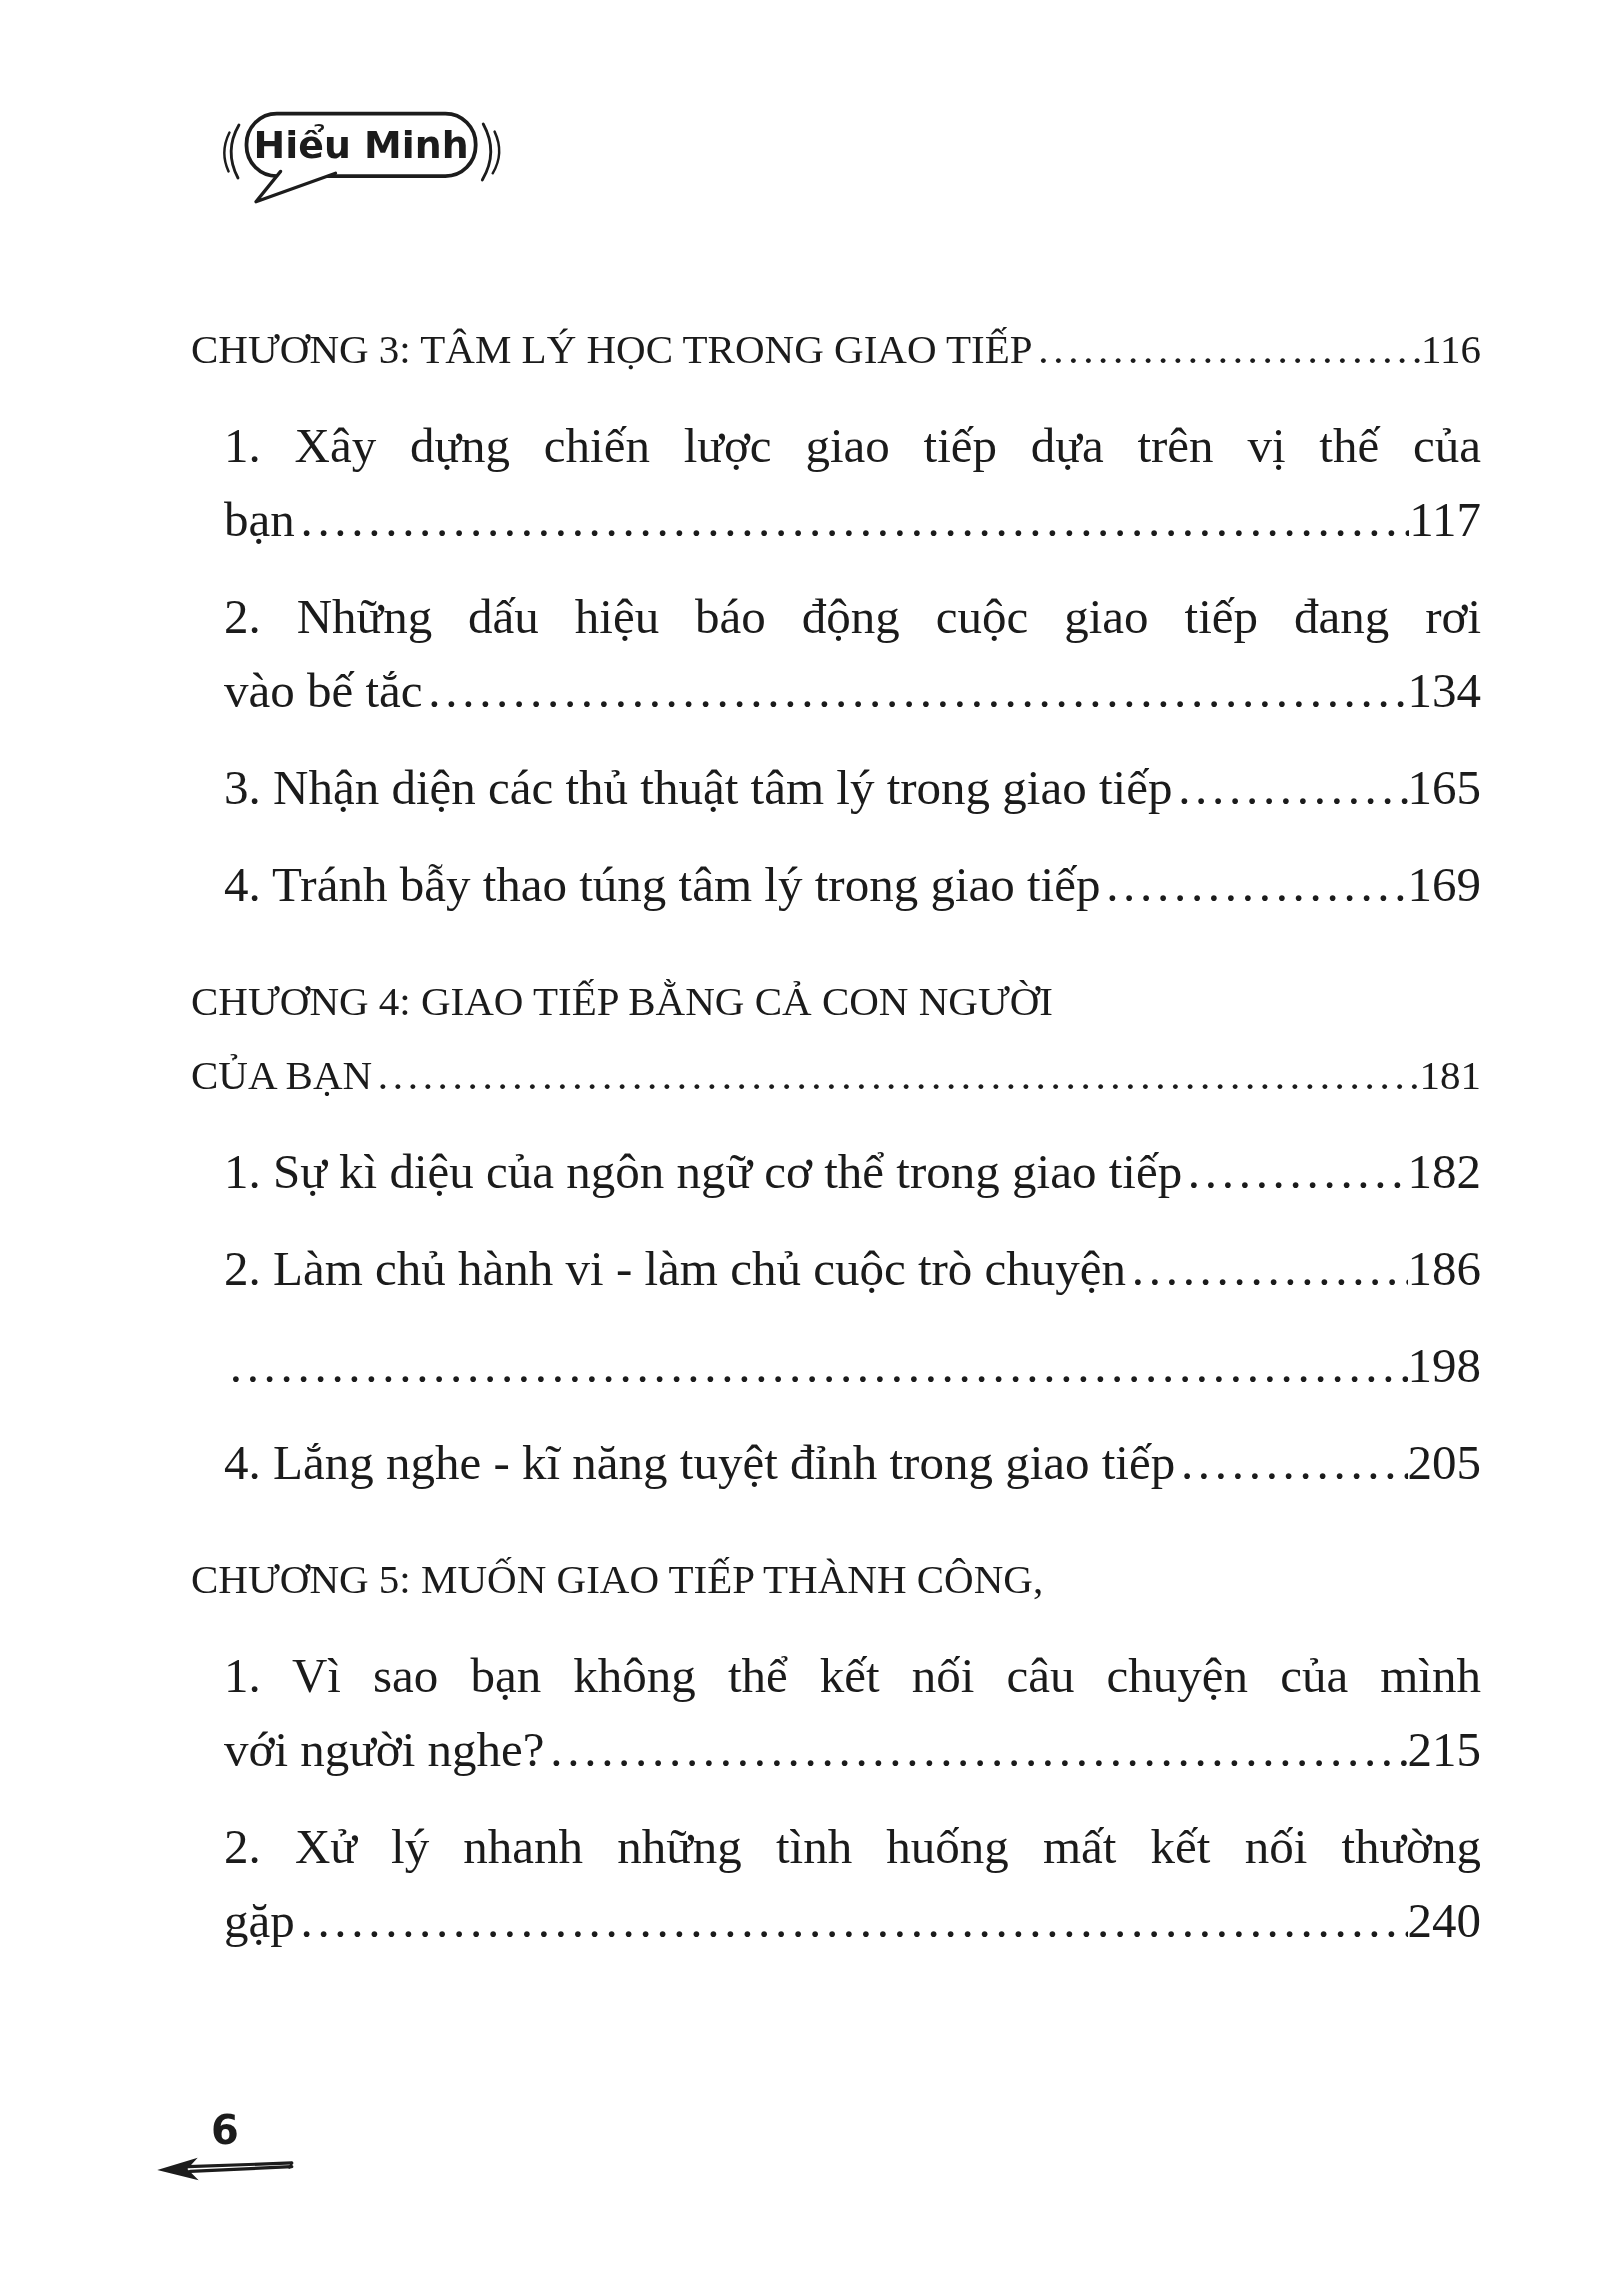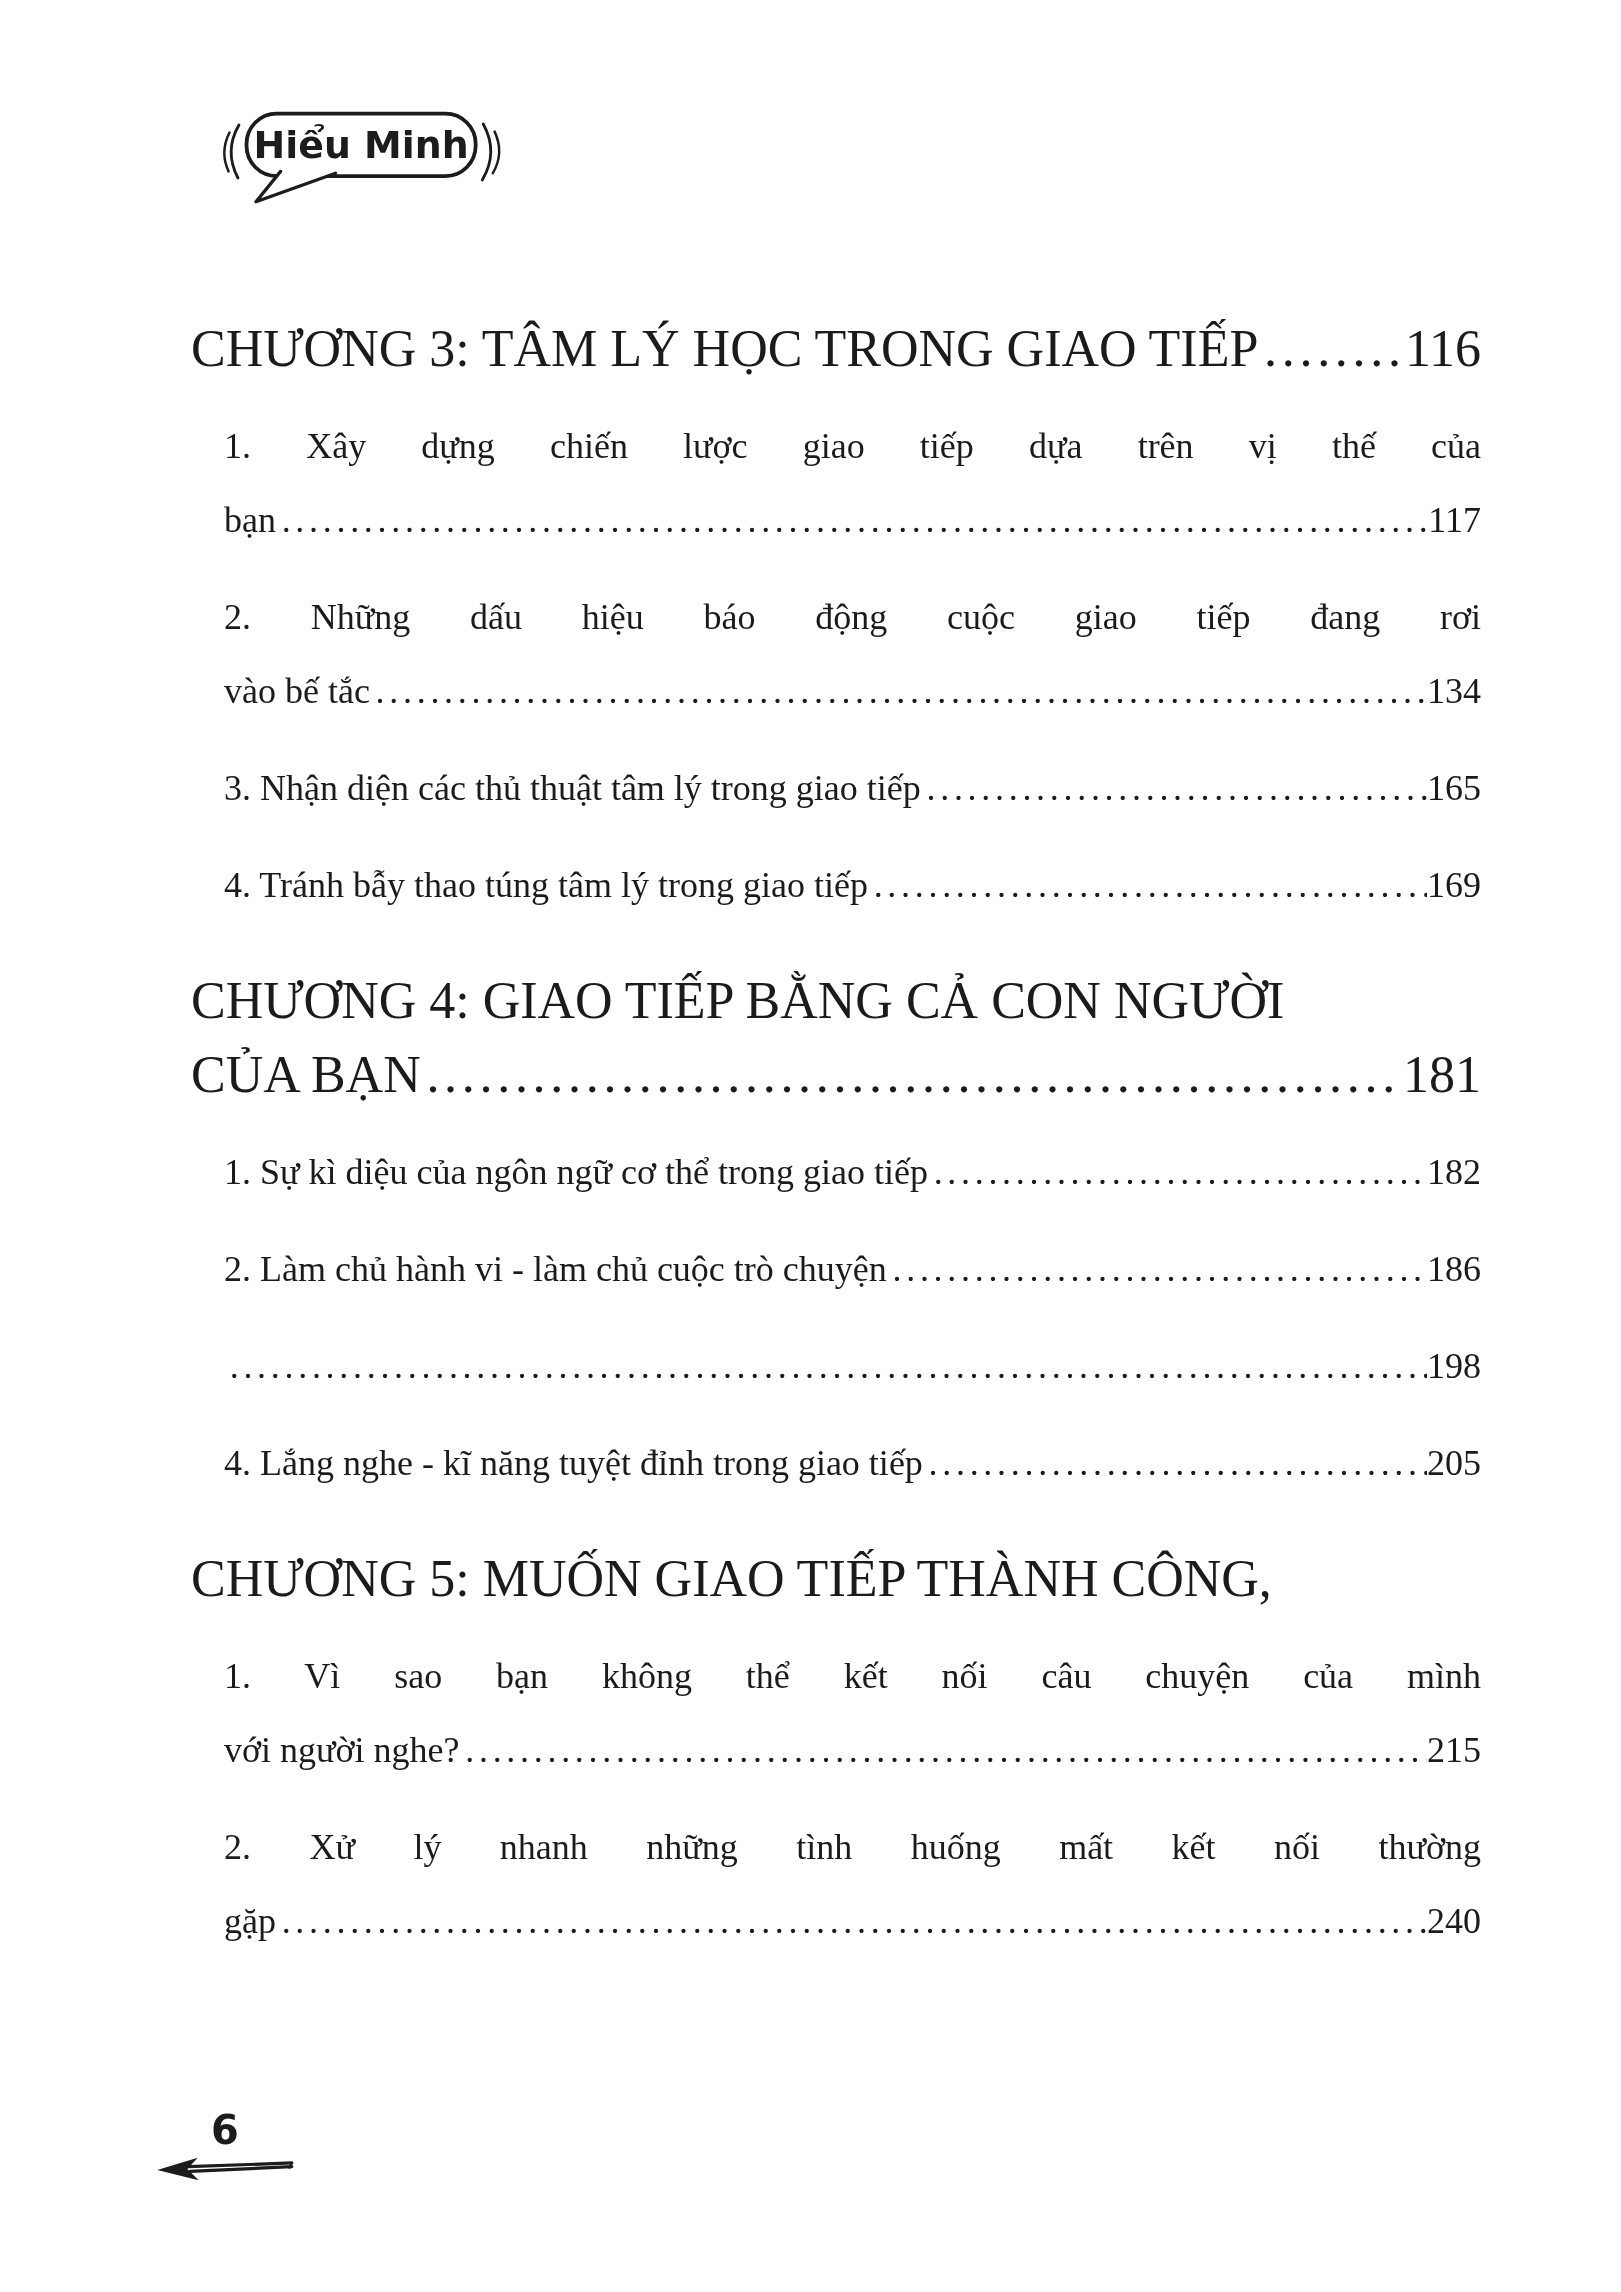--- a/index.html
+++ b/index.html
@@ -26,22 +26,22 @@
   }
   
   .toc{
     position:absolute;
     left:191px;
     top:312px;
     width:1290px;
   }
   .entry{margin:0 0 23px 0;}
   .entry.item{padding-left:33px;}
-  .entry.heading{font-size:52px;}
-  .entry.item{font-size:36px;}
+  .entry.heading{font-size:41px;}
+  .entry.item{font-size:49px;}
   .entry.heading:not(:first-child){margin-top:42px;}
   .line{
     line-height:74px;
     white-space:nowrap;
   }
   .entry .line.full{white-space:normal;}
   .entry.item .line.full{
     text-align:justify;
     text-align-last:justify;
   }

